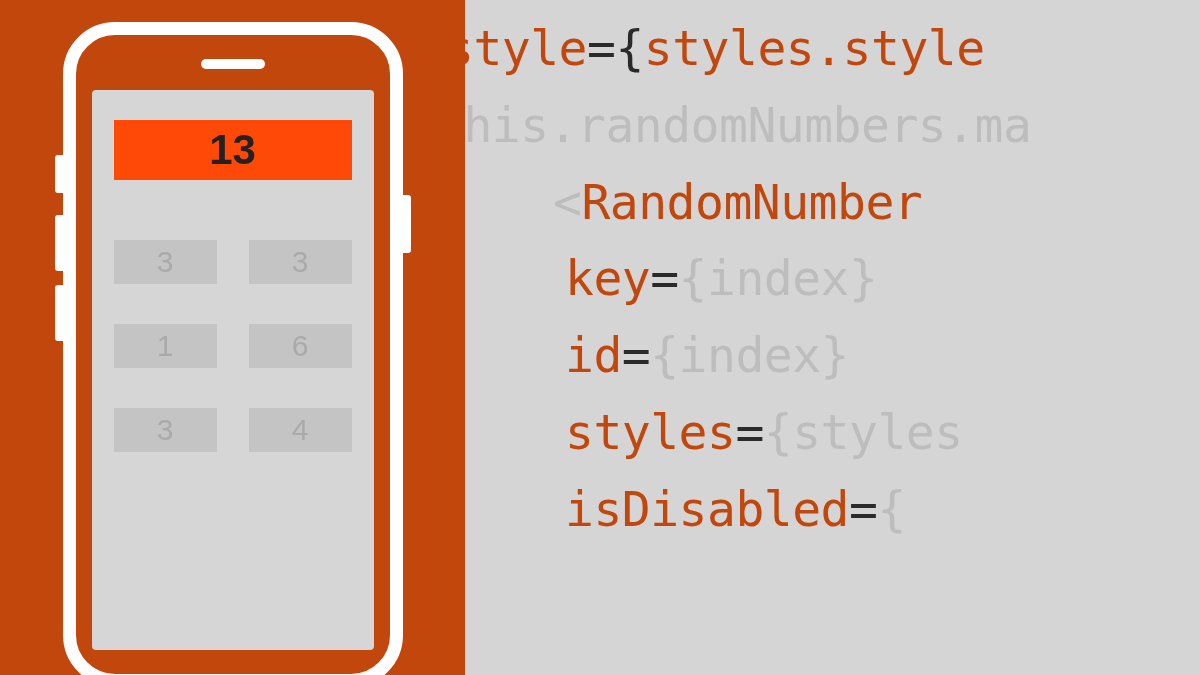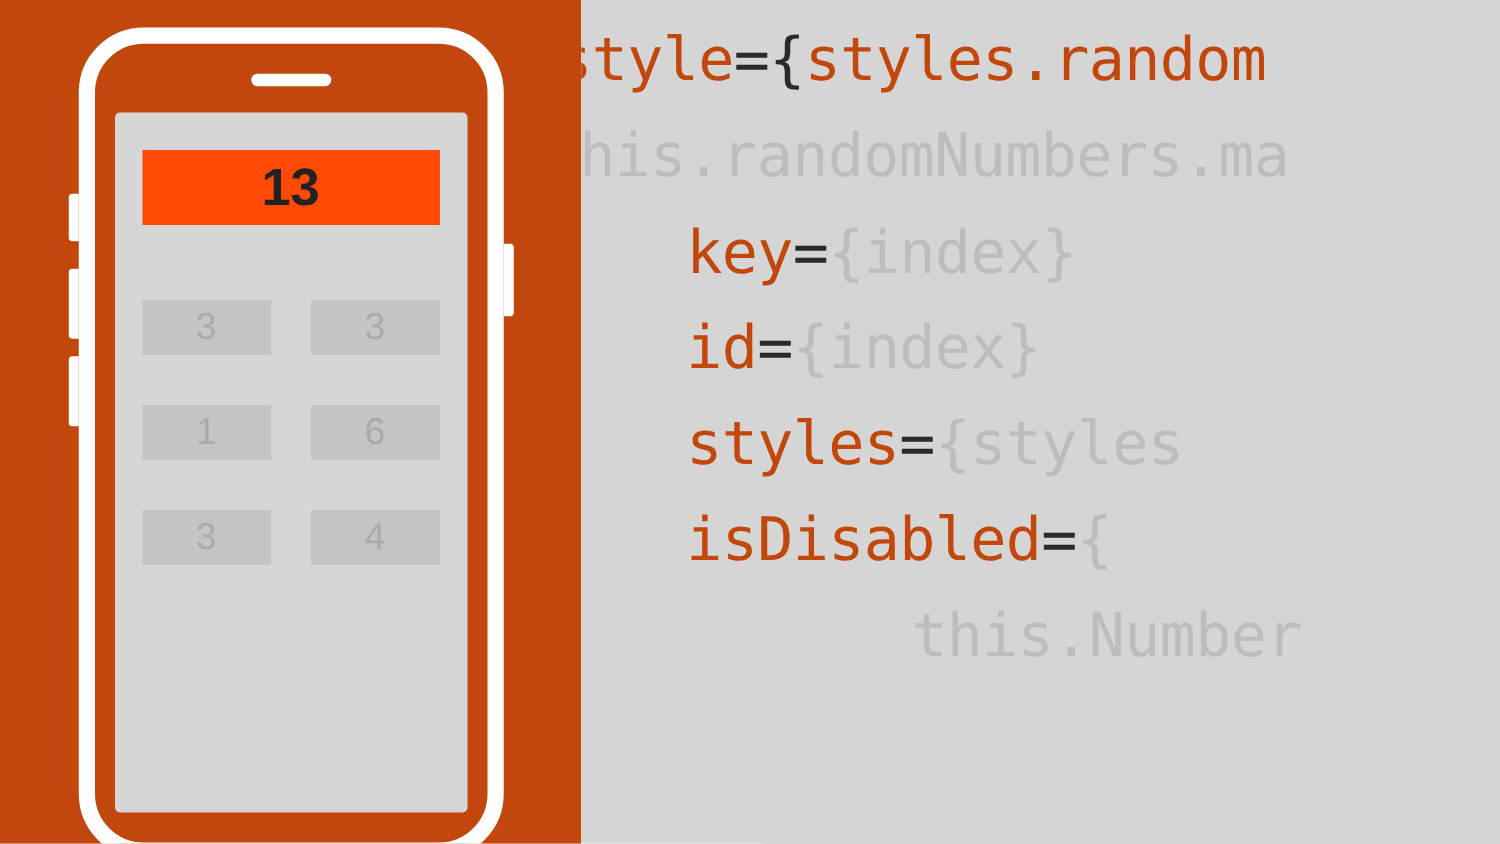--- a/index.html
+++ b/index.html
@@ -123,21 +123,21 @@
       font-size: 48px;
       line-height: 1.6;
       white-space: pre;
       font-family: 'Consolas', 'Menlo', monospace;
       letter-spacing: -0.5px;
     }
     .tok-orange { color: #c2470c; }
     .tok-dark { color: #2a2a2a; }
     .tok-gray { color: #bdbdbd; }
     .indent1 { padding-left: 88px; }
-    .indent2 { padding-left: 84px; }
+    .indent2 { padding-left: 84px; margin-left: 16px; }
     .indent3 { padding-left: 264px; }
     .line1 { margin-left: -20px; }
     .line2 { margin-left: -30px; }
   </style>
 </head>
 <body>
 
 <div class="left-panel">
   <div class="phone-frame">
     <div class="phone-speaker"></div>
@@ -153,20 +153,20 @@
         <div class="number-tile">1</div>
         <div class="number-tile">6</div>
         <div class="number-tile">3</div>
         <div class="number-tile">4</div>
       </div>
     </div>
   </div>
 </div>
 
 <div class="right-panel">
-  <div class="code-line line1"><span class="tok-orange">style</span><span class="tok-dark">=</span><span class="tok-dark">{</span><span class="tok-orange">styles.random</span></div>
+  <div class="code-line line1"><span class="tok-orange">style</span><span class="tok-dark">=</span><span class="tok-dark">{</span><span class="tok-orange">styles.style</span></div>
   <div class="code-line line2"><span class="tok-gray">this.randomNumbers.ma</span></div>
+  <div class="code-line indent1"><span class="tok-gray">&lt;</span><span class="tok-orange">RandomNumber</span></div>
   <div class="code-line indent2"><span class="tok-orange">key</span><span class="tok-dark">=</span><span class="tok-gray">{index}</span></div>
   <div class="code-line indent2"><span class="tok-orange">id</span><span class="tok-dark">=</span><span class="tok-gray">{index}</span></div>
   <div class="code-line indent2"><span class="tok-orange">styles</span><span class="tok-dark">=</span><span class="tok-gray">{styles</span></div>
   <div class="code-line indent2"><span class="tok-orange">isDisabled</span><span class="tok-dark">=</span><span class="tok-gray">{</span></div>
-  <div class="code-line indent3"><span class="tok-gray">this.Number</span></div>
 </div>
 
 </body></html>

